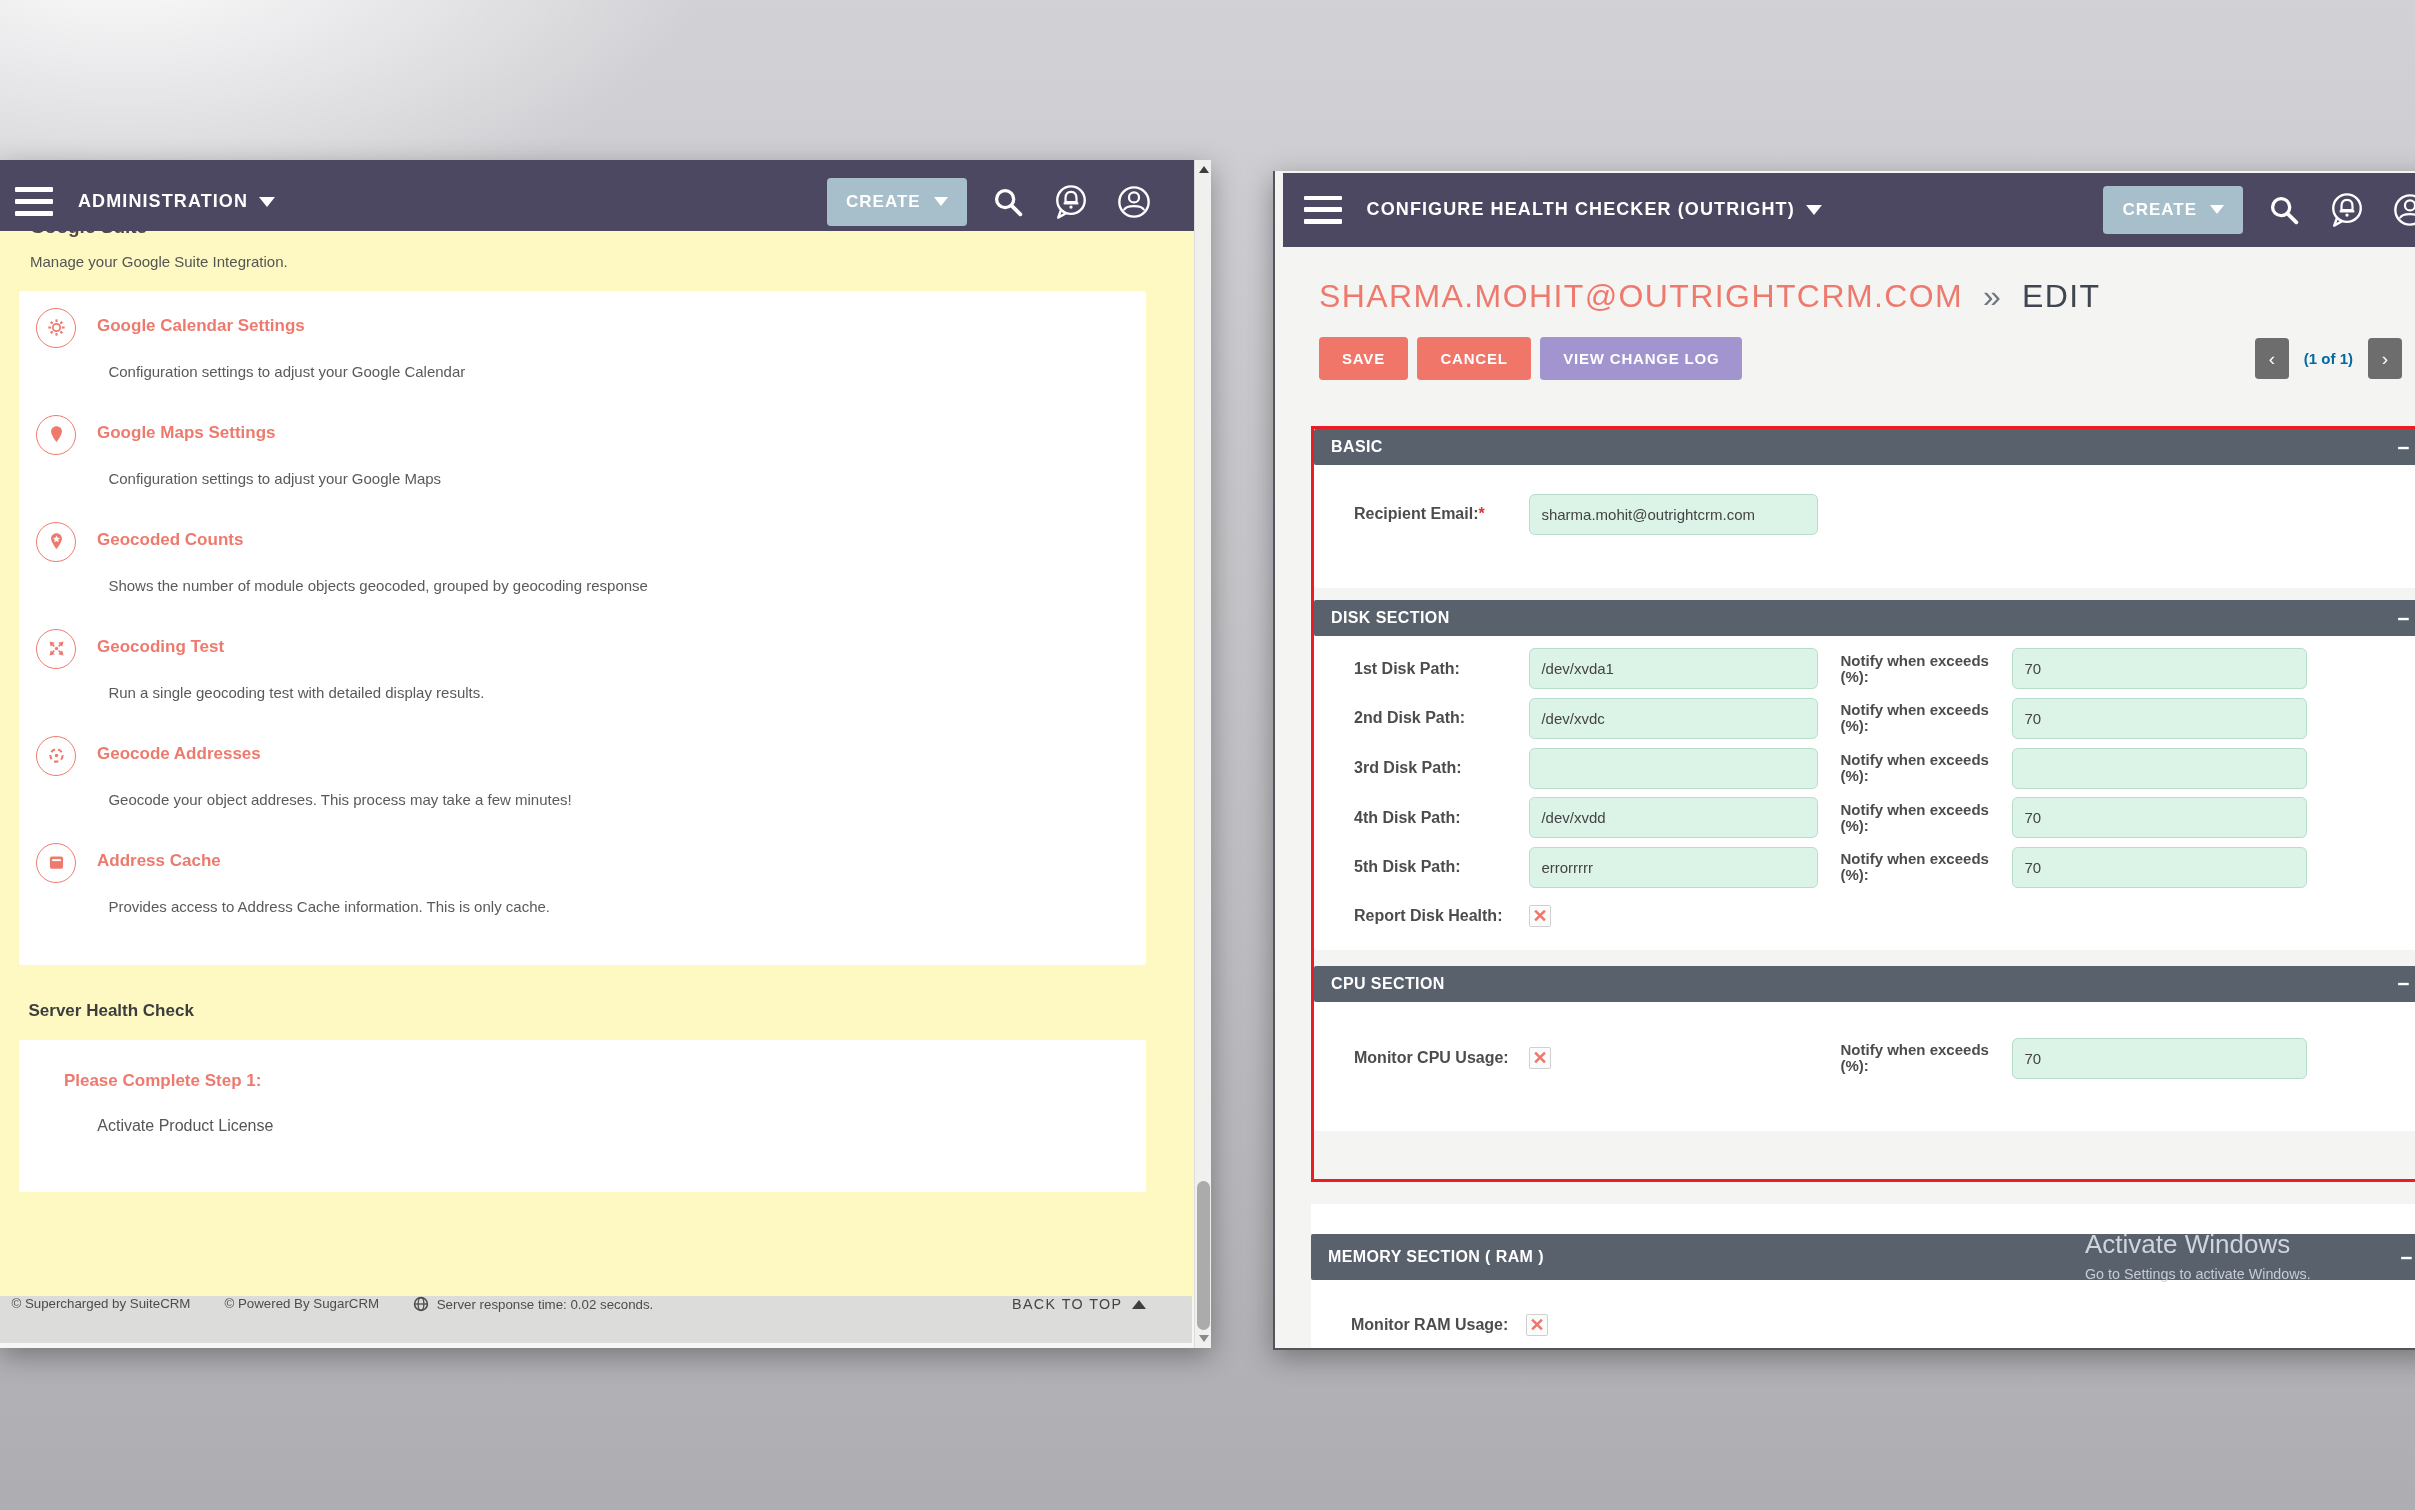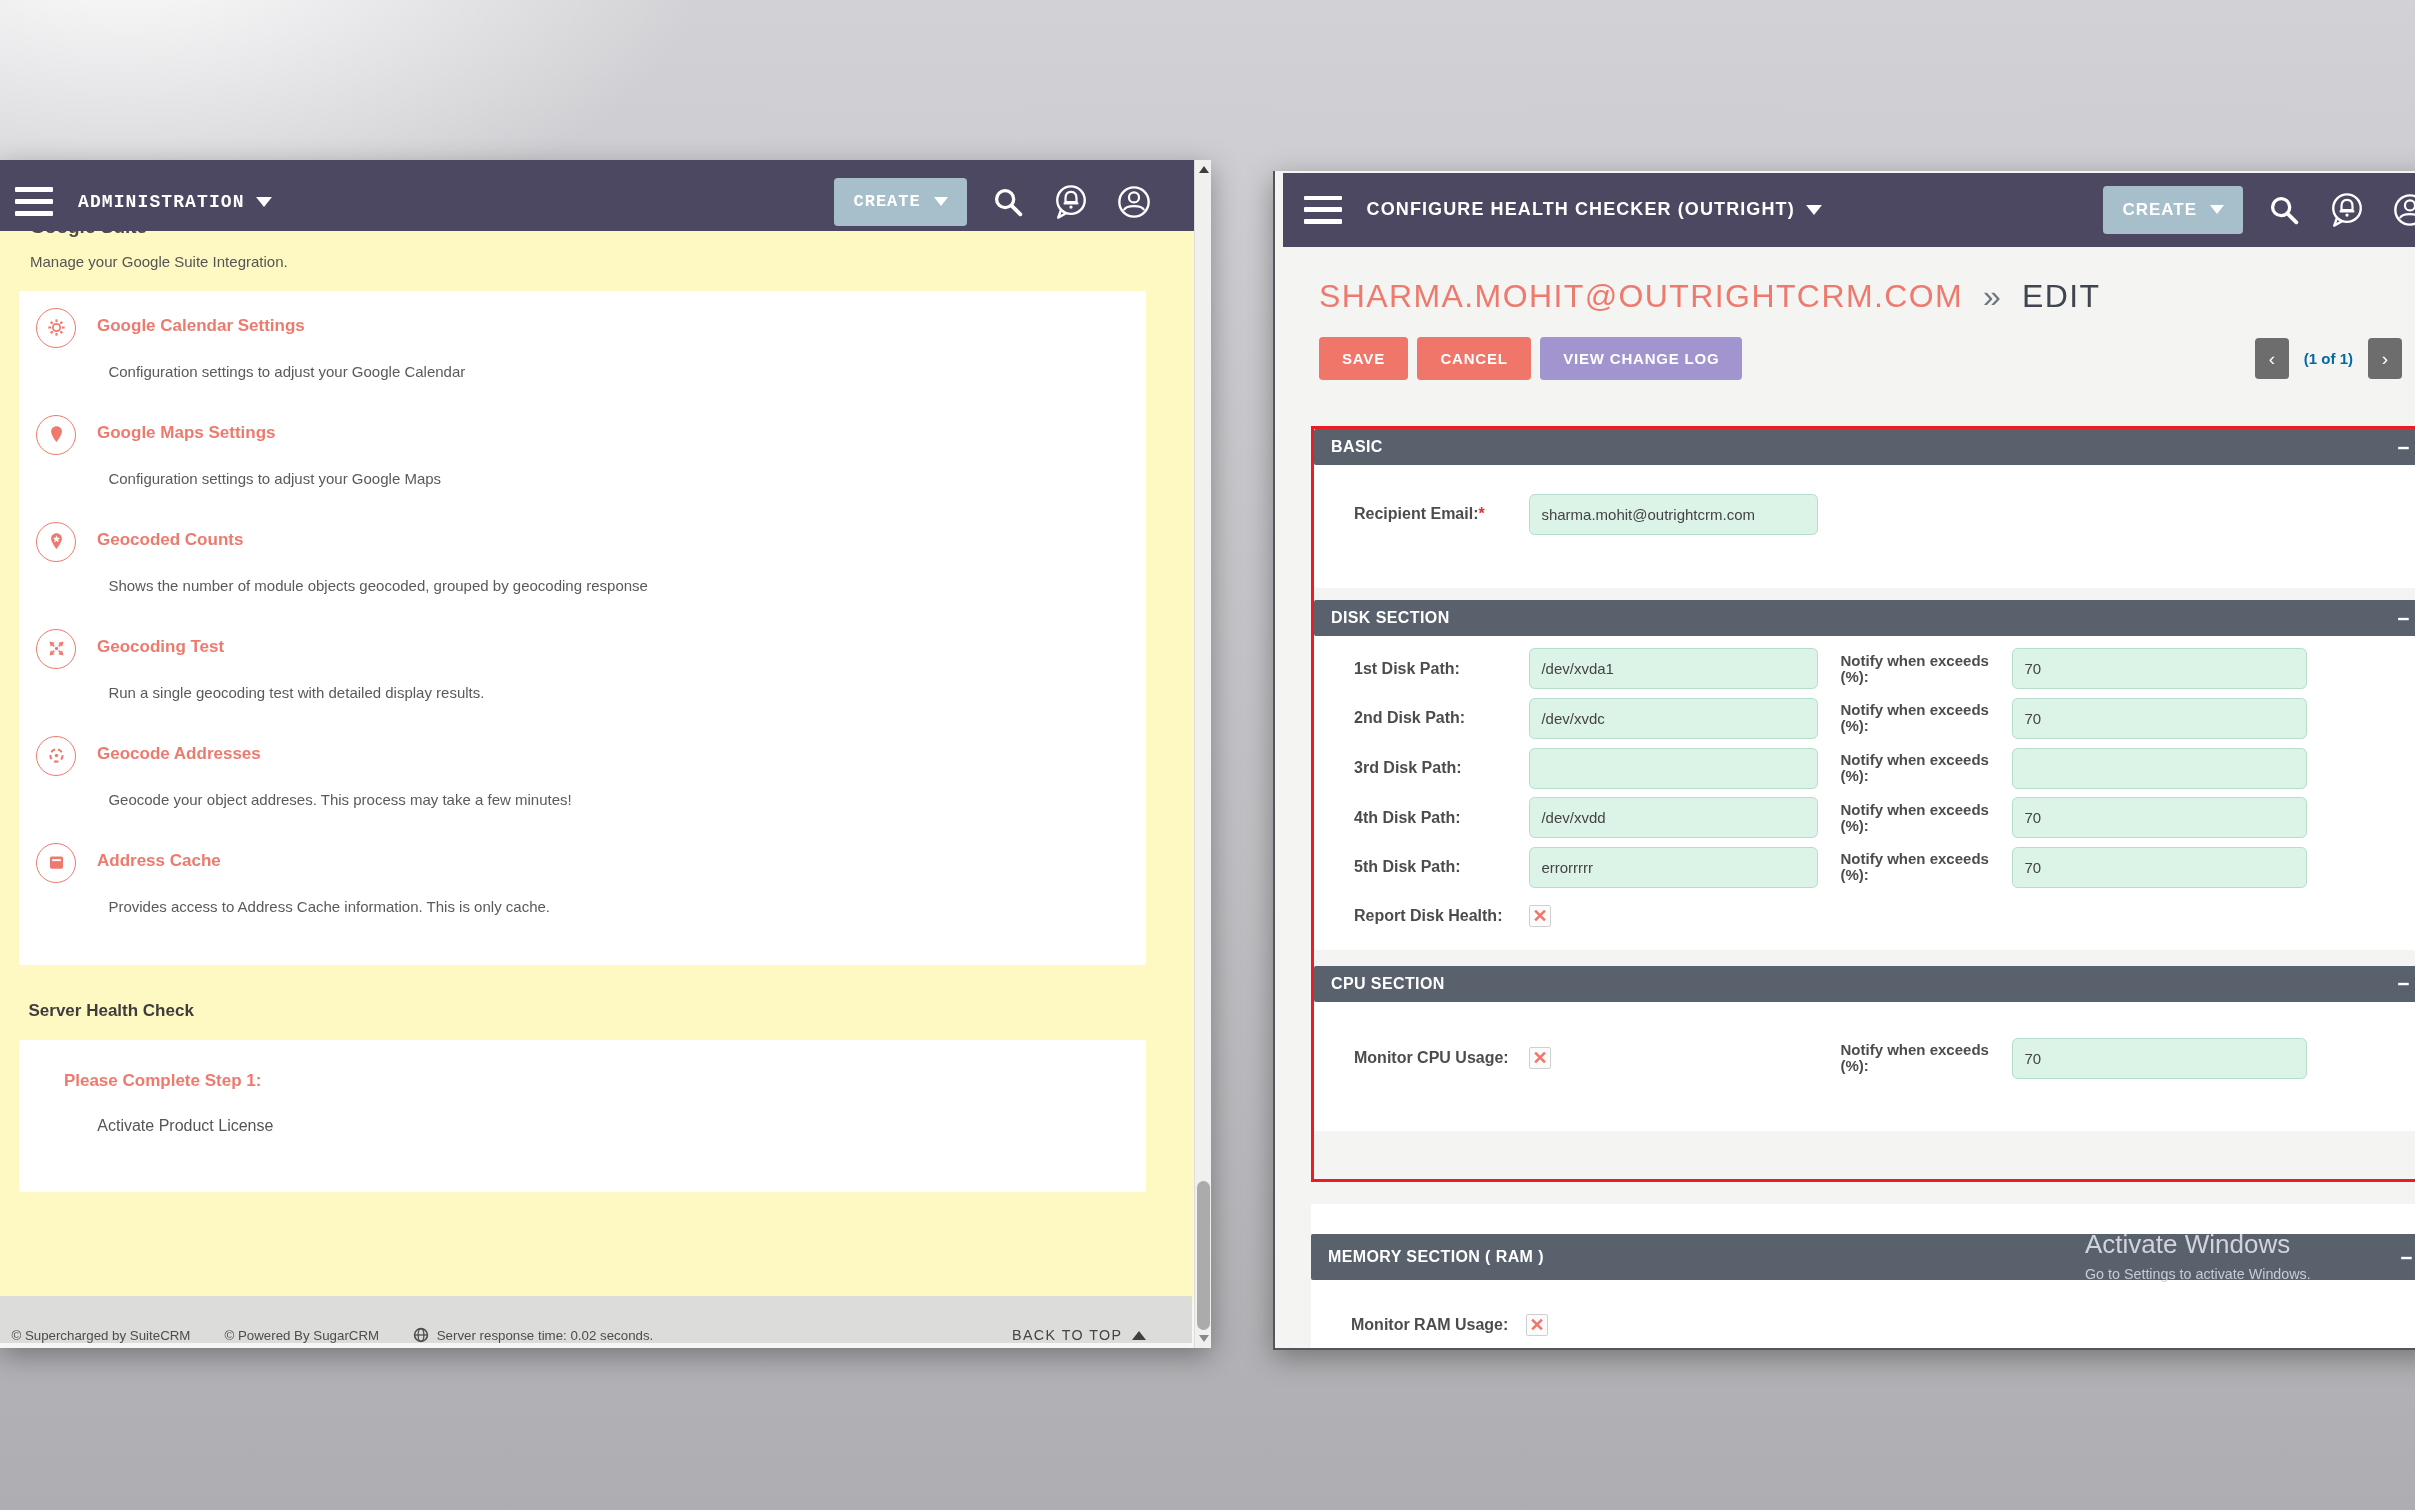--- a/index.html
+++ b/index.html
@@ -10,21 +10,21 @@
       radial-gradient(ellipse 951px 495px at 124px -57px, rgba(255,255,255,.95), rgba(255,255,255,0) 62%),
       linear-gradient(180deg, #d2d2d6 0%, #c8c8cc 28%, #c0c0c4 55%, #b6b5b9 80%, #aeadb1 100%);
     position:relative;
   }
   .win { position:absolute; background:#f6f6f5; box-shadow:0 7.6px 27px rgba(0,0,0,.35); overflow:hidden; }
   .win-left  { left:0;    top:160px; width:1211px; height:1188px; }
   .win-right { left:1273px; top:171px; width:1203px; height:1179px; border-left:2.9px solid #55545c; border-bottom:2.9px solid #55545c; background:#f4f4f3; }
 
   
   .navbar { background:var(--nav-bg); display:flex; align-items:center; color:#fff; }
-  .win-left  .navbar { height:71px; padding:12px 55px 0 15px;font-family:Liberation Mono, monospace; }
+  .win-left  .navbar { height:71px; padding:12px 55px 0 15px; }
   .win-right .navbar { height:74px; padding:0 38px 0 21px; margin:1.9px 5.7px 0 7.6px; }
   .hamburger { width:38px; height:28.5px; display:flex; flex-direction:column; justify-content:space-between; cursor:pointer; margin-right:25px; flex:0 0 auto; }
   .hamburger span { display:block; height:4.8px; background:#fff; border-radius:1px; }
   .nav-title { font-size:18px; font-weight:bold; letter-spacing:1.1px; display:flex; align-items:center; gap:11.4px; white-space:nowrap; }
   .caret-down { width:0; height:0; border-left:8.6px solid transparent; border-right:8.6px solid transparent; border-top:10.5px solid #fff; display:inline-block; }
   .nav-right { margin-left:auto; display:flex; align-items:center; gap:19px; }
   .create-btn { background:var(--create-bg); color:#fff; border:none; border-radius:3.8px; height:48px; padding:0 19px; font-size:17px; font-weight:bold; letter-spacing:1px; display:flex; align-items:center; gap:13.3px; cursor:pointer; font-family:inherit; }
   .create-btn .caret-down { border-top-color:#fff; border-left-width:7.6px; border-right-width:7.6px; border-top-width:9.5px; }
   .nav-icon { width:44px; height:44px; display:flex; align-items:center; justify-content:center; cursor:pointer; }
 
@@ -37,21 +37,21 @@
   .list-card { margin:21px 0 0 19px; width:1127px; padding:15px 0 17px 17px; }
   .gs-item { display:flex; align-items:flex-start; gap:21px; height:107px; }
   .gs-icon { width:40px; height:40px; border:1.9px solid var(--accent); border-radius:50%; display:flex; align-items:center; justify-content:center; flex:0 0 auto; margin-top:1.9px; }
   .gs-link { font-size:17px; font-weight:bold; color:var(--accent); cursor:pointer; line-height:1; padding-top:11.4px; display:inline-block; }
   .gs-desc { font-size:15px; color:#5a5a5a; margin:28.5px 0 0 11.4px; }
   .health-title { margin:36px 0 0 28.5px; font-size:17px; font-weight:bold; color:#3d3d3d; }
   .steps-card { margin:19px 0 0 19px; width:1127px; padding:25px 0 28.5px 13.3px; }
   .step-link { font-size:17px; font-weight:bold; color:var(--accent); cursor:pointer; display:inline-block; padding:5.7px 7.6px;margin-left:24px; }
   .step-link.boxed { border:2.9px solid var(--annotation-red); padding:9.5px 13.3px; min-width:162px; margin-left:2.9px; }
   .step-desc { font-size:16px; color:#555; margin:21px 0 28.5px 65px; }
-  .footer-left { position:absolute; left:0; bottom:4.8px; width:1192px; height:47px; background:#dcdcdb; display:flex; align-items:flex-end; font-size:13.3px; color:#4d4d4d; padding:0 46px 0 11.4px; }
+  .footer-left { position:absolute; left:0; bottom:4.8px; width:1192px; height:47px; background:#dcdcdb; display:flex; align-items:flex-start; font-size:13.3px; color:#4d4d4d; padding:0 46px 0 11.4px; }
   .footer-item { margin-right:34px; display:flex; align-items:center; gap:7.6px; white-space:nowrap; }
   .back-top { margin-left:auto; font-size:14.3px; color:#444; letter-spacing:1.4px; display:flex; align-items:center; gap:9.5px; cursor:pointer; }
   .tri-up { width:0; height:0; border-left:7.6px solid transparent; border-right:7.6px solid transparent; border-bottom:9.5px solid #3f3f3f; display:inline-block; }
   
   .sb-left { position:absolute; right:0; top:0; width:17px; height:100%; background:#f0f0ef; border-left:1px solid #dddddd; }
   .sb-btn { position:absolute; left:0; width:17px; height:16px; display:flex; align-items:center; justify-content:center; cursor:pointer; }
   .sb-btn .t-up { width:0;height:0;border-left:5.7px solid transparent;border-right:5.7px solid transparent;border-bottom:7.6px solid #3c3c3c; }
   .sb-btn .t-dn { width:0;height:0;border-left:5.7px solid transparent;border-right:5.7px solid transparent;border-top:7.6px solid #8a8a8a; }
   .sb-thumb-left { position:absolute; left:1.9px; width:13.3px; top:1021px; height:149px; background:#ababab; border-radius:6.7px; cursor:pointer; }
 

